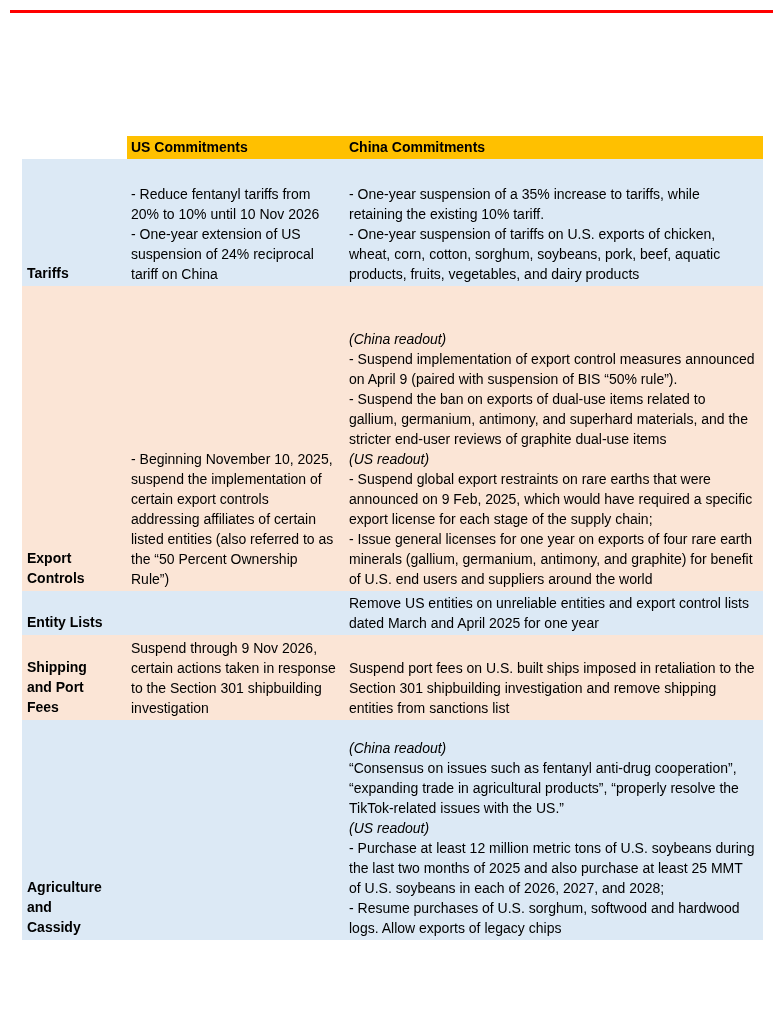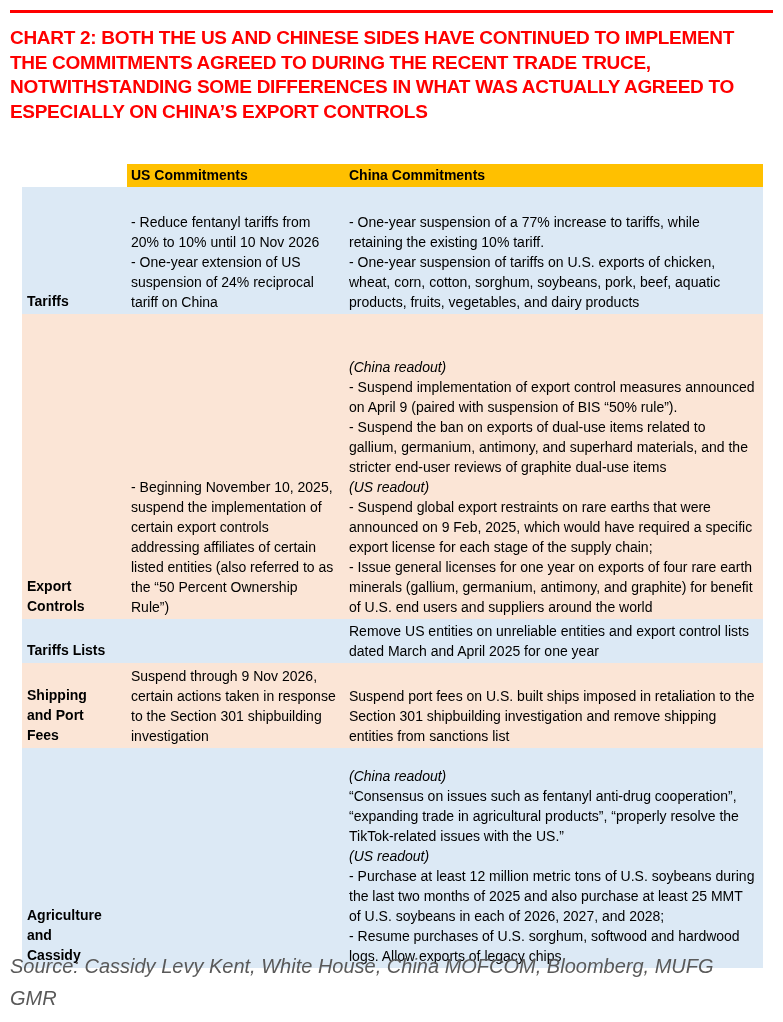--- a/index.html
+++ b/index.html
@@ -30,21 +30,21 @@
     width: 765px;
     color: #ff0000;
     font-size: 19px;
     font-weight: bold;
     line-height: 24.5px;
     letter-spacing: -0.3px;
   }
   .commit-table {
     position: absolute;
     left: 22px;
-    top: 164px;
+    top: 136px;
     width: 741px;
     border-collapse: collapse;
     table-layout: fixed;
     padding-left: 28px;
   }
   .commit-table col.c-label { width: 105px; }
   .commit-table col.c-us    { width: 218px; }
   .commit-table col.c-china { width: 418px; }
   .commit-table th {
     background: #ffc000;
@@ -87,21 +87,20 @@
     line-height: 32px;
   }
 </style>
 </head>
 <body>
 
 <div class="page">
 
   <div class="top-rule"></div>
 
-  <div class="chart-title">CHART 2: BOTH THE US AND CHINESE SIDES HAVE CONTINUED TO IMPLEMENT THE COMMITMENTS AGREED TO DURING THE RECENT TRADE TRUCE, NOTWITHSTANDING SOME DIFFERENCES IN WHAT WAS ACTUALLY AGREED TO ESPECIALLY ON CHINA’S EXPORT CONTROLS</div>
 
   <table class="commit-table">
     <colgroup>
       <col class="c-label">
       <col class="c-us">
       <col class="c-china">
     </colgroup>
     <thead>
       <tr>
         <th class="blank-th"></th>
@@ -111,40 +110,40 @@
     </thead>
     <tbody>
 
     <tr class="row-blue" style="height: 127px;">
           <td class="label-cell">Tariffs</td>
           <td class="us-cell">
             <div class="seg">- Reduce fentanyl tariffs from 20% to 10% until 10 Nov 2026</div>
             <div class="seg">- One-year extension of US suspension of 24% reciprocal tariff on China</div>
           </td>
           <td class="china-cell">
-            <div class="seg">- One-year suspension of a 77% increase to tariffs, while retaining the existing 10% tariff.</div>
+            <div class="seg">- One-year suspension of a 35% increase to tariffs, while retaining the existing 10% tariff.</div>
             <div class="seg">- One-year suspension of tariffs on U.S. exports of chicken, wheat, corn, cotton, sorghum, soybeans, pork, beef, aquatic products, fruits, vegetables, and dairy products</div>
           </td>
         </tr>
         <tr class="row-salmon" style="height: 305px;">
           <td class="label-cell">Export Controls</td>
           <td class="us-cell">
             <div class="seg">- Beginning November 10, 2025, suspend the implementation of certain export controls addressing affiliates of certain listed entities (also referred to as the “50 Percent Ownership Rule”)</div>
           </td>
           <td class="china-cell">
             <div class="seg italic">(China readout)</div>
             <div class="seg">- Suspend implementation of export control measures announced on April 9 (paired with suspension of BIS “50% rule”).</div>
             <div class="seg">- Suspend the ban on exports of dual-use items related to gallium, germanium, antimony, and superhard materials, and the stricter end-user reviews of graphite dual-use items</div>
             <div class="seg italic">(US readout)</div>
             <div class="seg">- Suspend global export restraints on rare earths that were announced on 9 Feb, 2025, which would have required a specific export license for each stage of the supply chain;</div>
             <div class="seg">- Issue general licenses for one year on exports of four rare earth minerals (gallium, germanium, antimony, and graphite) for benefit of U.S. end users and suppliers around the world</div>
           </td>
         </tr>
         <tr class="row-blue" style="height: 40px;">
-          <td class="label-cell">Tariffs Lists</td>
+          <td class="label-cell">Entity Lists</td>
           <td class="us-cell"></td>
           <td class="china-cell">
             <div class="seg">Remove US entities on unreliable entities and export control lists dated March and April 2025 for one year</div>
           </td>
         </tr>
         <tr class="row-salmon" style="height: 85px;">
           <td class="label-cell">Shipping and Port Fees</td>
           <td class="us-cell">
             <div class="seg">Suspend through 9 Nov 2026, certain actions taken in response to the Section 301 shipbuilding investigation</div>
           </td>
@@ -159,15 +158,14 @@
             <div class="seg italic">(China readout)</div>
             <div class="seg">“Consensus on issues such as fentanyl anti-drug cooperation”, “expanding trade in agricultural products”, “properly resolve the TikTok-related issues with the US.”</div>
             <div class="seg italic">(US readout)</div>
             <div class="seg">- Purchase at least 12 million metric tons of U.S. soybeans during the last two months of 2025 and also purchase at least 25 MMT of U.S. soybeans in each of 2026, 2027, and 2028;</div>
             <div class="seg">- Resume purchases of U.S. sorghum, softwood and hardwood logs. Allow exports of legacy chips</div>
           </td>
         </tr>
       </tbody>
   </table>
 
-  <div class="source-note">Source: Cassidy Levy Kent, White House, China MOFCOM, Bloomberg, MUFG GMR</div>
 
 </div>
 
 </body></html>

